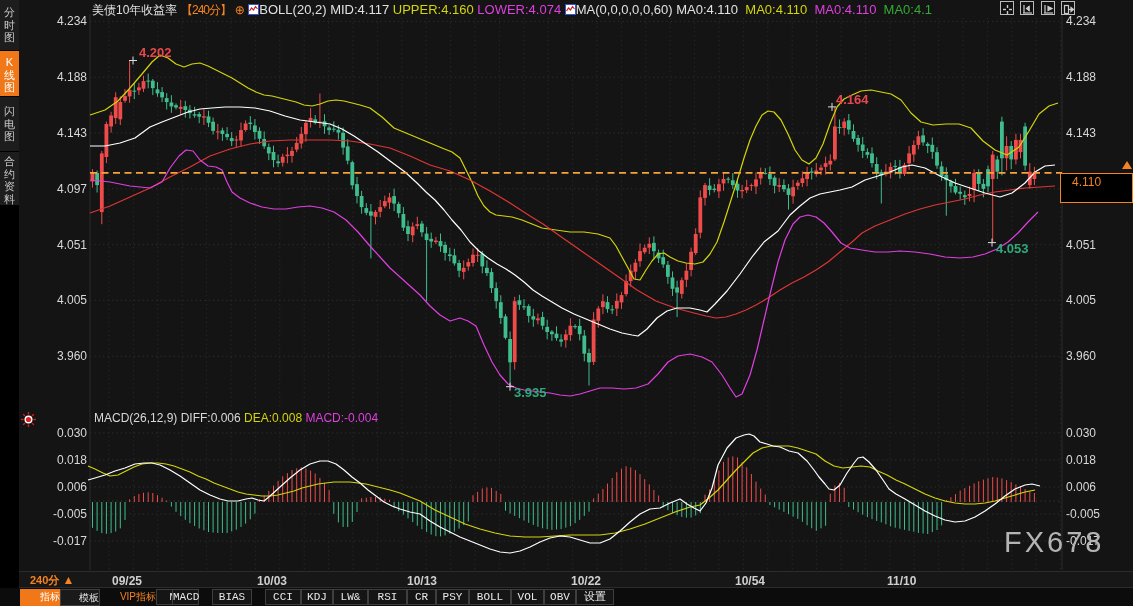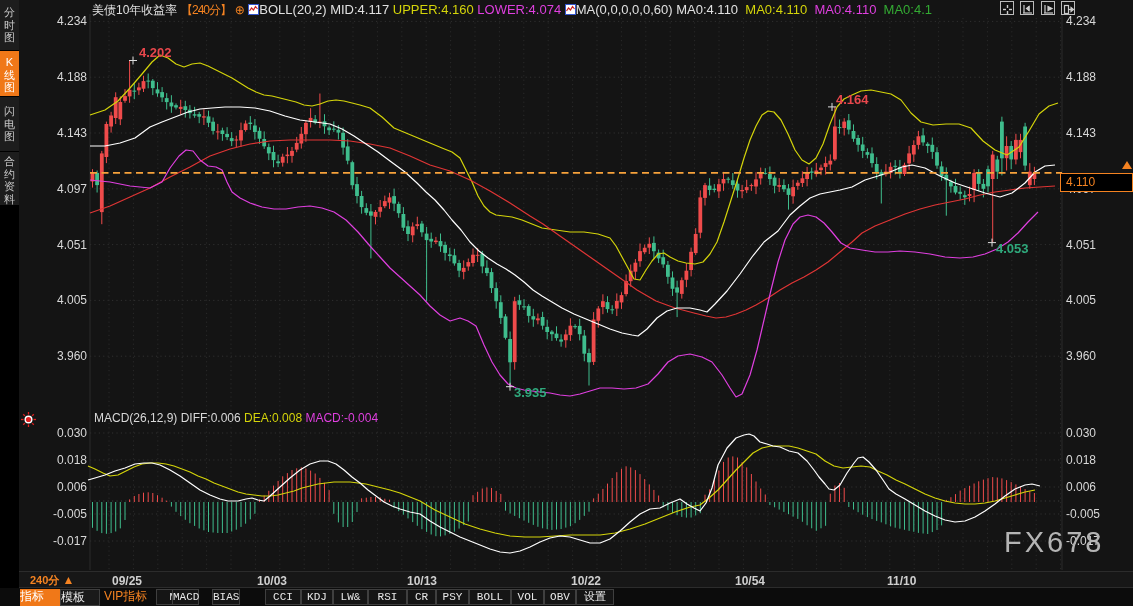--- a/index.html
+++ b/index.html
@@ -12,26 +12,26 @@
 .orange{color:#f58321}
 .yellow{color:#d4d40a}
 .magenta{color:#df3fdf}
 .green{color:#33aa33}
 #axisrow{position:absolute;left:19px;top:570.5px;width:1114px;height:17px;background:#171717;border-top:1px solid #2c2c2c;border-bottom:1px solid #2c2c2c}
 .dlbl{position:absolute;top:2px;font-size:12px;font-weight:bold;color:#cfcfcf}
 #toolbar{position:absolute;left:0;top:588px;width:1133px;height:18px;background:#0c0c0c}
 .tbtn{position:absolute;top:1px;height:16px;border:1px solid #3f3f3f;background:#151515;color:#e8e8e8;font-family:"Liberation Mono",monospace;font-size:11px;text-align:center;line-height:14px}
 #fx{position:absolute;left:1004px;top:526px;font-size:29px;color:#b4b4b4;letter-spacing:3px}
 .ticon{display:inline-block;width:14px;height:14px;border:1px solid #bbbbbb;background:#111;margin-left:2px;vertical-align:top}
-#pricebox{position:absolute;left:1060px;top:173px;width:73px;height:19px;border:1px solid #f58321;background:#000;color:#f58321;font-size:12px;line-height:17px;padding-left:5px}
+#pricebox{position:absolute;left:1060px;top:173px;width:73px;height:30px;border:1px solid #f58321;background:#000;color:#f58321;font-size:12px;line-height:17px;padding-left:11px}
 #pricearrow{position:absolute;left:1122px;top:161px;width:0;height:0;border-left:5px solid transparent;border-right:5px solid transparent;border-bottom:8px solid #f58321}
 #macdlbl{position:absolute;left:94px;top:411px;font-size:12px;color:#d8d8d8;white-space:nowrap}
 #b240{position:absolute;left:30px;top:573px;font-size:11px;font-weight:bold;color:#f58321}
 #sun{position:absolute;left:21px;top:412px}
-.ibox{position:absolute;top:1px;height:17px;font-size:12px;text-align:left;line-height:15px}
+.ibox{position:absolute;top:1px;height:17px;font-size:10px;text-align:right;line-height:15px}
 </style></head><body>
 <div id="chart"><svg width="1133" height="606" viewBox="0 0 1133 606">
       <line x1="90" y1="21.4" x2="1062" y2="21.4" stroke="#303030" stroke-width="1" stroke-dasharray="1.2 3.2"></line>
       <line x1="90" y1="77.2" x2="1062" y2="77.2" stroke="#303030" stroke-width="1" stroke-dasharray="1.2 3.2"></line>
       <line x1="90" y1="133.0" x2="1062" y2="133.0" stroke="#303030" stroke-width="1" stroke-dasharray="1.2 3.2"></line>
       <line x1="90" y1="188.8" x2="1062" y2="188.8" stroke="#303030" stroke-width="1" stroke-dasharray="1.2 3.2"></line>
       <line x1="90" y1="244.6" x2="1062" y2="244.6" stroke="#303030" stroke-width="1" stroke-dasharray="1.2 3.2"></line>
       <line x1="90" y1="300.4" x2="1062" y2="300.4" stroke="#303030" stroke-width="1" stroke-dasharray="1.2 3.2"></line>
       <line x1="90" y1="356.2" x2="1062" y2="356.2" stroke="#303030" stroke-width="1" stroke-dasharray="1.2 3.2"></line>
       <line x1="90" y1="433" x2="1062" y2="433" stroke="#303030" stroke-width="1" stroke-dasharray="1.2 3.2"></line>
@@ -804,21 +804,21 @@
     <div class="dlbl" style="left:716px">10/54</div>
     <div class="dlbl" style="left:868px">11/10</div>
   </div>
 <div id="b240">240分 <span style="font-size:12px">▲</span></div>
 <div id="toolbar">
 <div class="ibox" style="left:20px;width:40px;background:#f07818;color:#fff">指标</div>
 <div class="ibox" style="left:60px;width:40px;background:#1a1a1a;border:1px solid #3f3f3f;color:#e8e8e8">模板</div>
 <div class="ibox" style="left:104px;width:52px;color:#f58321">VIP指标</div>
 <div class="tbtn" style="left:156px;width:40px">MA</div>
     <div class="tbtn" style="left:172px;width:27px">MACD</div>
-    <div class="tbtn" style="left:212px;width:28px">BIAS</div>
+    <div class="tbtn" style="left:212px;width:40px">BIAS</div>
     <div class="tbtn" style="left:265px;width:36px">CCI</div>
     <div class="tbtn" style="left:301px;width:32px">KDJ</div>
     <div class="tbtn" style="left:333px;width:35px">LW&amp;</div>
     <div class="tbtn" style="left:368px;width:39px">RSI</div>
     <div class="tbtn" style="left:407px;width:29px">CR</div>
     <div class="tbtn" style="left:436px;width:33px">PSY</div>
     <div class="tbtn" style="left:469px;width:42px">BOLL</div>
     <div class="tbtn" style="left:511px;width:33px">VOL</div>
     <div class="tbtn" style="left:544px;width:32px">OBV</div>
     <div class="tbtn" style="left:576px;width:38px">设置</div>

